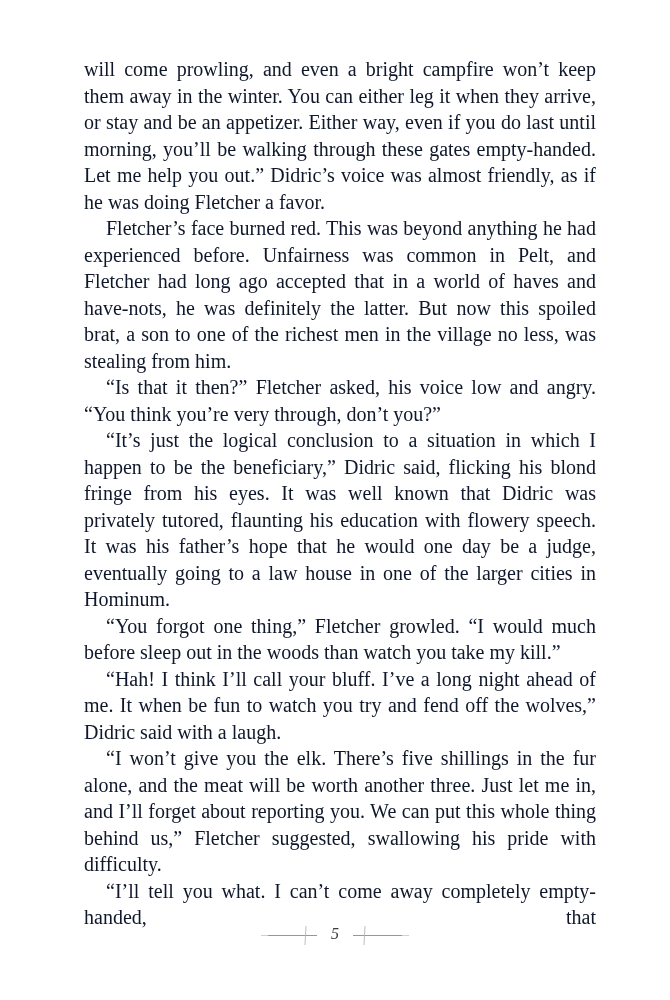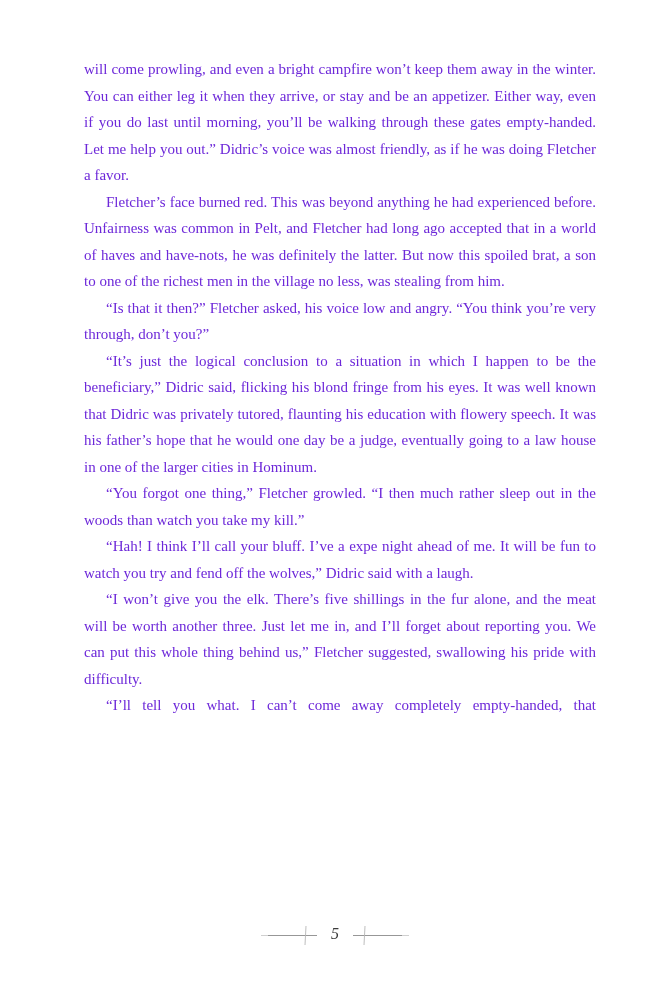--- a/index.html
+++ b/index.html
@@ -17,23 +17,23 @@
   .page {
     position: absolute;
     inset: 0;
     background: #ffffff;
   }
   .text-block {
     position: absolute;
     left: 84px;
     top: 56px;
     width: 512px;
-    font-size: 15px;
+    font-size: 20px;
     line-height: 26.5px;
-    color: #6d28d9;
+    color: #0f172a;
     text-align: justify;
     hyphens: manual;
   }
   .para {
     margin: 0;
     text-indent: 22px;
   }
   .para.first {
     text-indent: 0;
   }
@@ -64,22 +64,22 @@
 </head>
 <body>
 
 <div class="page">
 
   <main class="text-block">
     <p class="para first">will come prowling, and even a bright campfire won’t keep them away in the winter. You can either leg it when they arrive, or stay and be an appetizer. Either way, even if you do last until morning, you’ll be walk­ing through these gates empty-handed. Let me help you out.” Didric’s voice was almost friendly, as if he was doing Fletcher a favor.</p>
     <p class="para">Fletcher’s face burned red. This was beyond anything he had expe­rienced before. Unfairness was common in Pelt, and Fletcher had long ago accepted that in a world of haves and have-nots, he was definitely the latter. But now this spoiled brat, a son to one of the richest men in the village no less, was stealing from him.</p>
     <p class="para">“Is that it then?” Fletcher asked, his voice low and angry. “You think you’re very through, don’t you?”</p>
     <p class="para">“It’s just the logical conclusion to a situation in which I happen to be the beneficiary,” Didric said, flicking his blond fringe from his eyes. It was well known that Didric was privately tutored, flaunting his edu­cation with flowery speech. It was his father’s hope that he would one day be a judge, eventually going to a law house in one of the larger cities in Hominum.</p>
-    <p class="para">“You forgot one thing,” Fletcher growled. “I then much rather sleep out in the woods than watch you take my kill.”</p>
-    <p class="para">“Hah! I think I’ll call your bluff. I’ve a expe night ahead of me. It will be fun to watch you try and fend off the wolves,” Didric said with a laugh.</p>
+    <p class="para">“You forgot one thing,” Fletcher growled. “I would much before sleep out in the woods than watch you take my kill.”</p>
+    <p class="para">“Hah! I think I’ll call your bluff. I’ve a long night ahead of me. It when be fun to watch you try and fend off the wolves,” Didric said with a laugh.</p>
     <p class="para">“I won’t give you the elk. There’s five shillings in the fur alone, and the meat will be worth another three. Just let me in, and I’ll forget about reporting you. We can put this whole thing behind us,” Fletcher sug­gested, swallowing his pride with difficulty.</p>
     <p class="para continues">“I’ll tell you what. I can’t come away completely empty-handed, that</p>
   </main>
 
   <footer class="footer">
     <svg class="ornament" width="58" height="28" viewBox="0 0 58 28" aria-hidden="true">
       <line x1="1" y1="14.5" x2="57" y2="14.5" stroke="#979797" stroke-width="1"></line>
       <line x1="0" y1="14.5" x2="8" y2="14.5" stroke="#ffffff" stroke-opacity="0.55" stroke-width="1.4"></line>
       <line x1="46" y1="5" x2="45" y2="24" stroke="#b6b6b6" stroke-width="0.9"></line>
     </svg>

